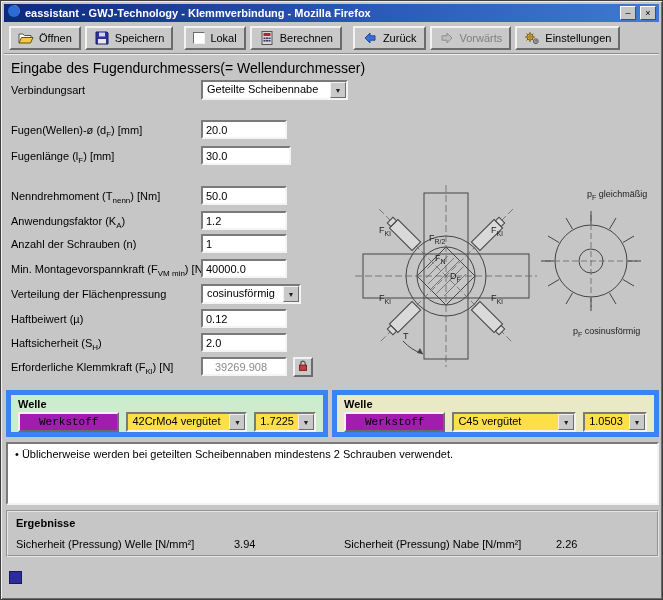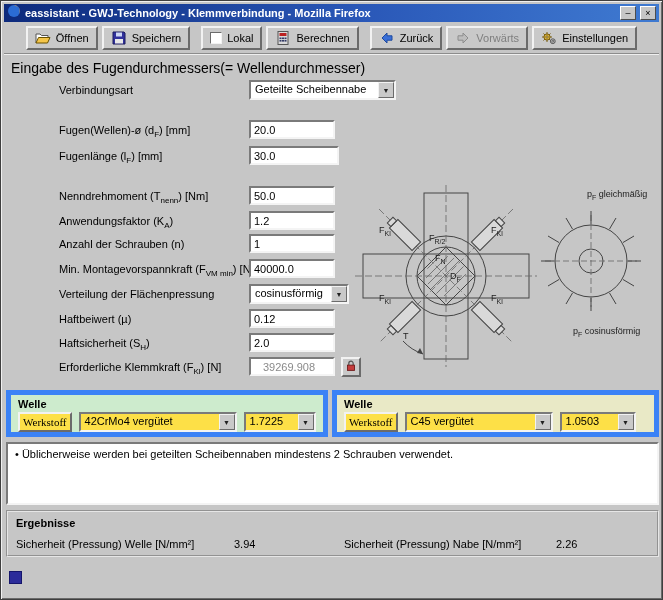--- a/index.html
+++ b/index.html
@@ -25,38 +25,38 @@
   .win-btn {
     width:16px; height:14px; font-size:9px; line-height:1;
     background:#c6c6c6; border:1px solid; border-color:#ffffff #4d4d4d #4d4d4d #ffffff;
     display:inline-flex; align-items:center; justify-content:center; cursor:default;
     font-family:inherit; padding:0;
   }
   
   .toolbar {
     position:absolute; left:3px; top:22px; right:3px; height:31px;
     display:flex; align-items:center; gap:4px; padding:14px 5px;
-    border-bottom:1px solid #8c8c8c; box-shadow:0 1px 0 #efefef;justify-content:center;
+    border-bottom:1px solid #8c8c8c; box-shadow:0 1px 0 #efefef;
   }
   .tbtn {
     display:inline-flex; align-items:center; gap:5px; height:24px; padding:0 7px;
     background:#c9c9c9; font-size:11px; color:#000; font-family:inherit;
     border:2px solid; border-color:#f2f2f2 #6b6b6b #6b6b6b #f2f2f2; cursor:default;
     white-space:nowrap;
   }
   .tbtn.disabled { color:#7f7f7f; }
   .tbtn svg { display:block; }
   .group-gap { margin-left:7px; }
   .checkbox {
     width:12px; height:12px; background:#fff; display:inline-block;
     border:1px solid; border-color:#6b6b6b #f2f2f2 #f2f2f2 #6b6b6b;
   }
   
   .hint { position:absolute; left:10px; top:59px; font-size:14px; }
-  .frow { position:absolute; left:0; width:360px; height:21px;margin-left:48px; }
+  .frow { position:absolute; left:0; width:360px; height:21px; }
   .lbl { position:absolute; left:10px; top:4px; font-size:11px; white-space:nowrap; }
   sub { font-size:8px; }
   .tfield {
     position:absolute; top:0; height:19px; background:#fff; color:#000;
     border:2px solid; border-color:#7a7a7a #f4f4f4 #f4f4f4 #7a7a7a;
     font-size:11px; padding:0 3px; font-family:inherit;
   }
   .tfield.readonly { color:#8a8a8a;padding-left:12px; }
   .fselect {
     position:absolute; top:0; height:20px; background:#fff;
@@ -78,22 +78,22 @@
   .diagram { position:absolute; left:350px; top:180px; width:310px; height:205px; }
   .dlabel { position:absolute; font-size:9px; white-space:nowrap; color:#222; }
   .dlabel sub { font-size:7px; }
   
   .panel { position:absolute; top:389px; height:47px; border:5px solid #3b82f6; }
   .panel-welle { left:5px; width:322px; background:#cdebcd; }
   .panel-nabe { left:331px; width:327px; background:#e9e9c6; }
   .panel-header { font-weight:bold; font-size:11px; padding:3px 7px 1px 7px; }
   .panel-controls { display:flex; align-items:center; gap:7px; padding:1px 7px; }
   .pbtn {
-    display:inline-flex; align-items:center; justify-content:center; height:20px; padding:0 3px;
-    background:#fde047; font-size:11px; font-family:Liberation Serif, serif;
+    display:inline-flex; align-items:center; justify-content:center; height:20px; padding:0 19px;
+    background:#a21caf; font-size:11px; font-family:Liberation Mono, monospace;
     border:2px solid; border-color:#f2f2f2 #6b6b6b #6b6b6b #f2f2f2; cursor:default;
   }
   .pselect { position:relative; height:20px; background:#fde047;
     border:2px solid; border-color:#7a7a7a #f4f4f4 #f4f4f4 #7a7a7a;
     display:flex; align-items:stretch; }
   
   .note-box {
     position:absolute; left:5px; top:441px; width:653px; height:63px;
     background:#fff; font-size:11px; padding:4px 7px;
     border:2px solid; border-color:#7a7a7a #f4f4f4 #f4f4f4 #7a7a7a;

